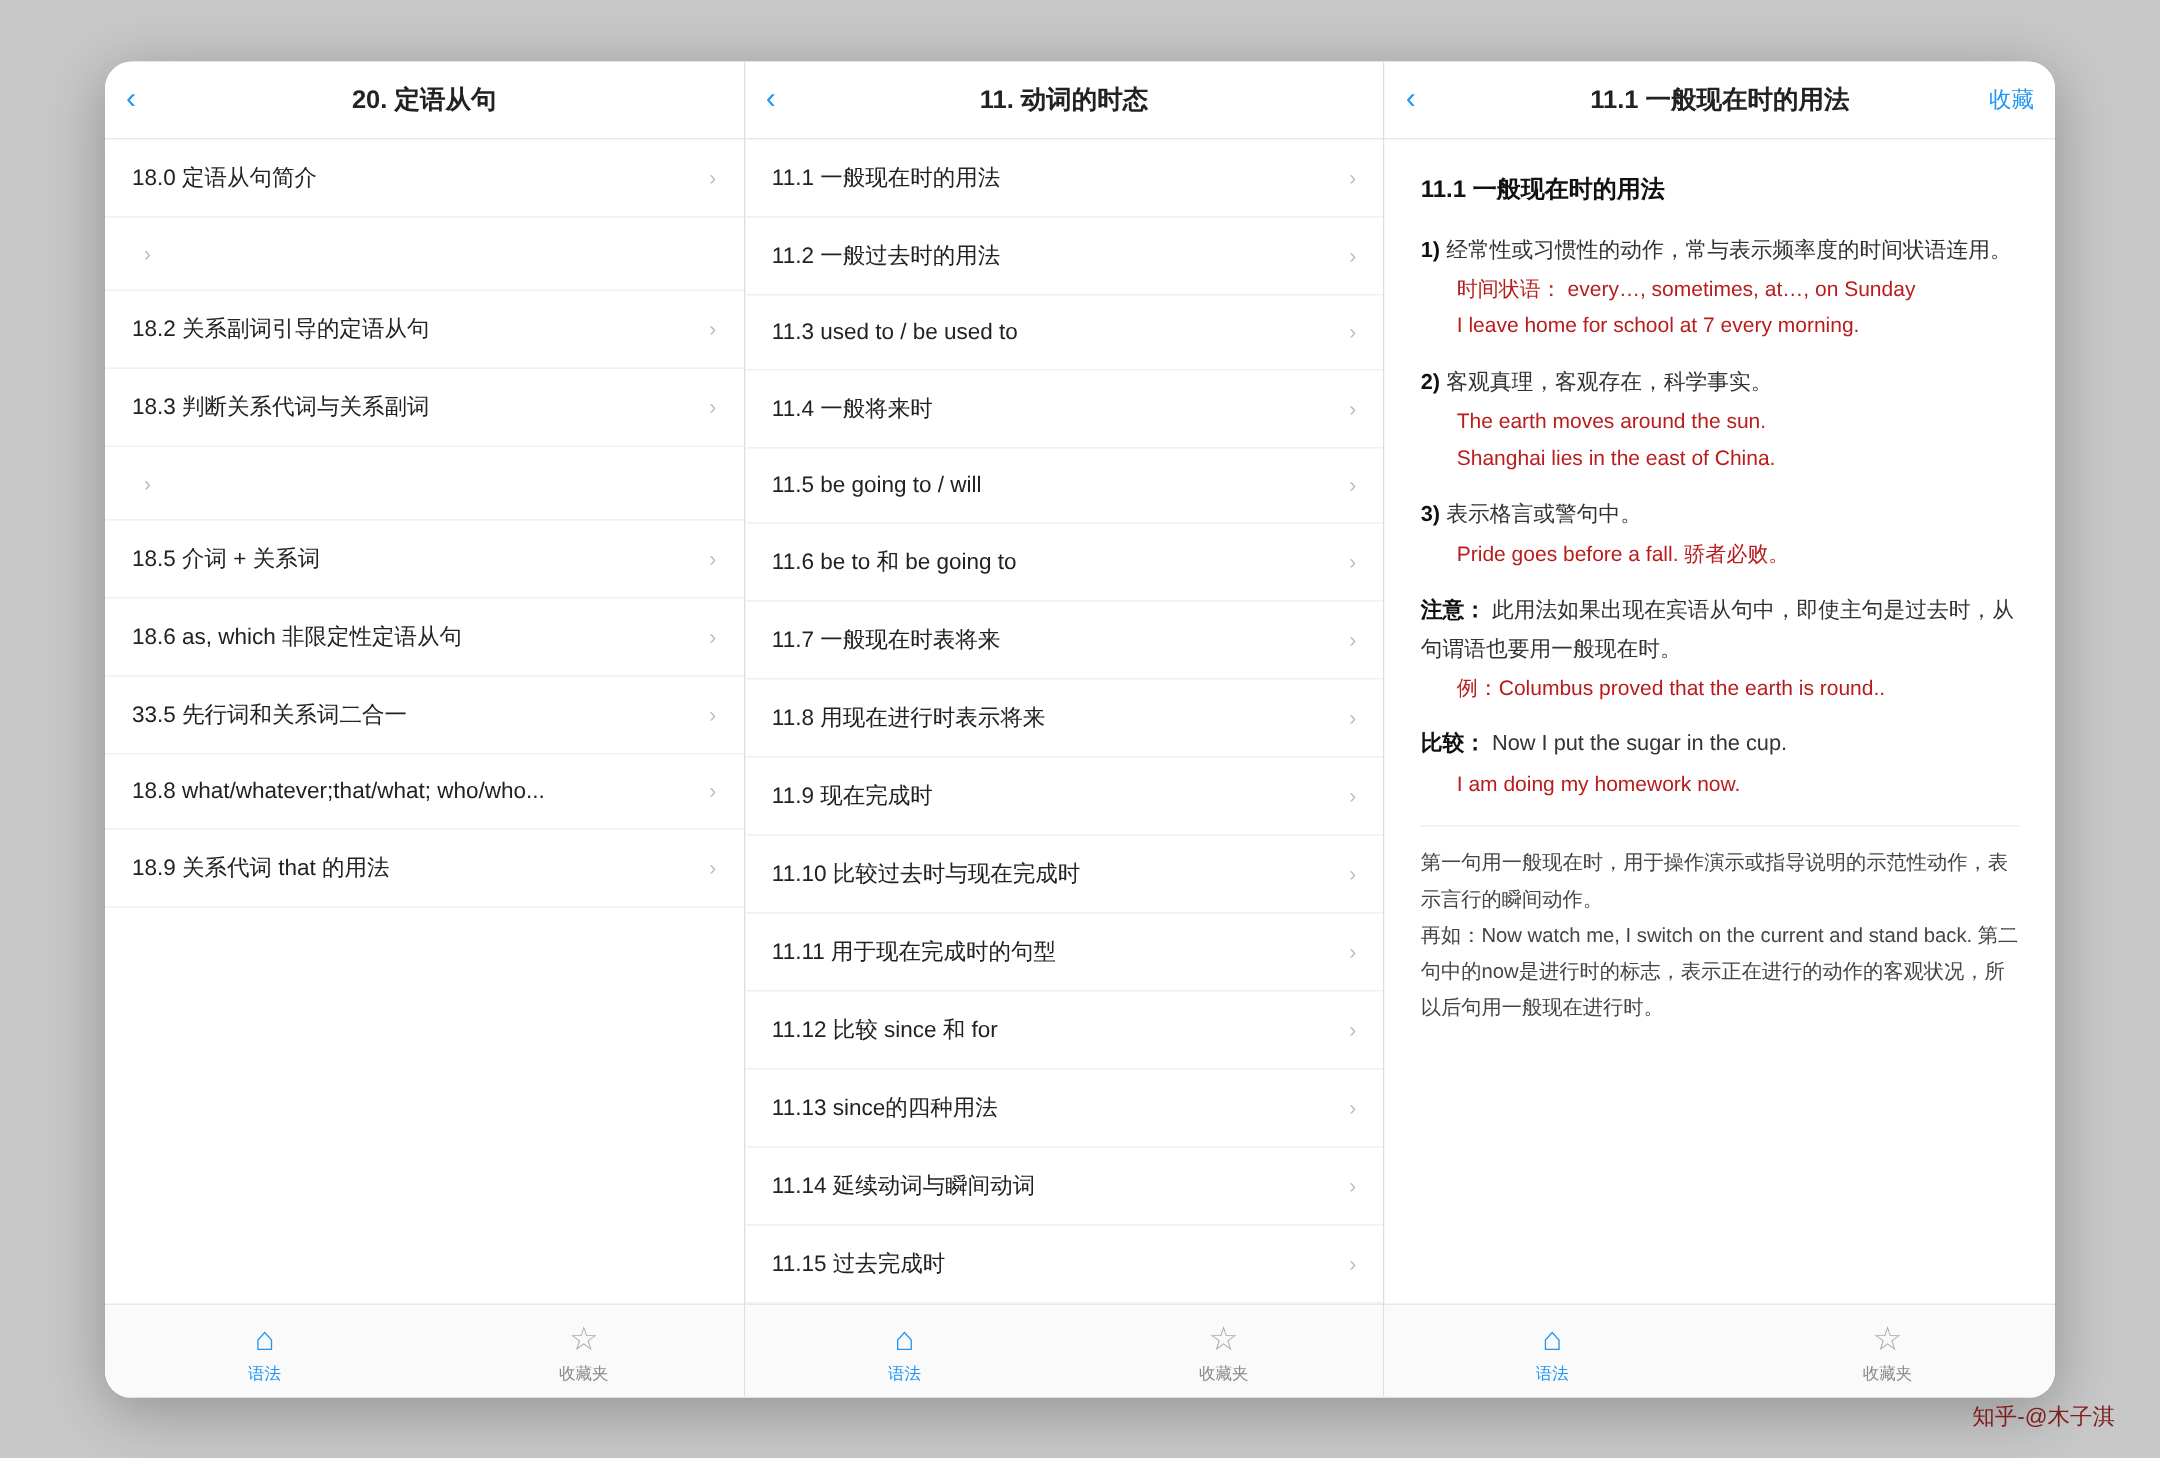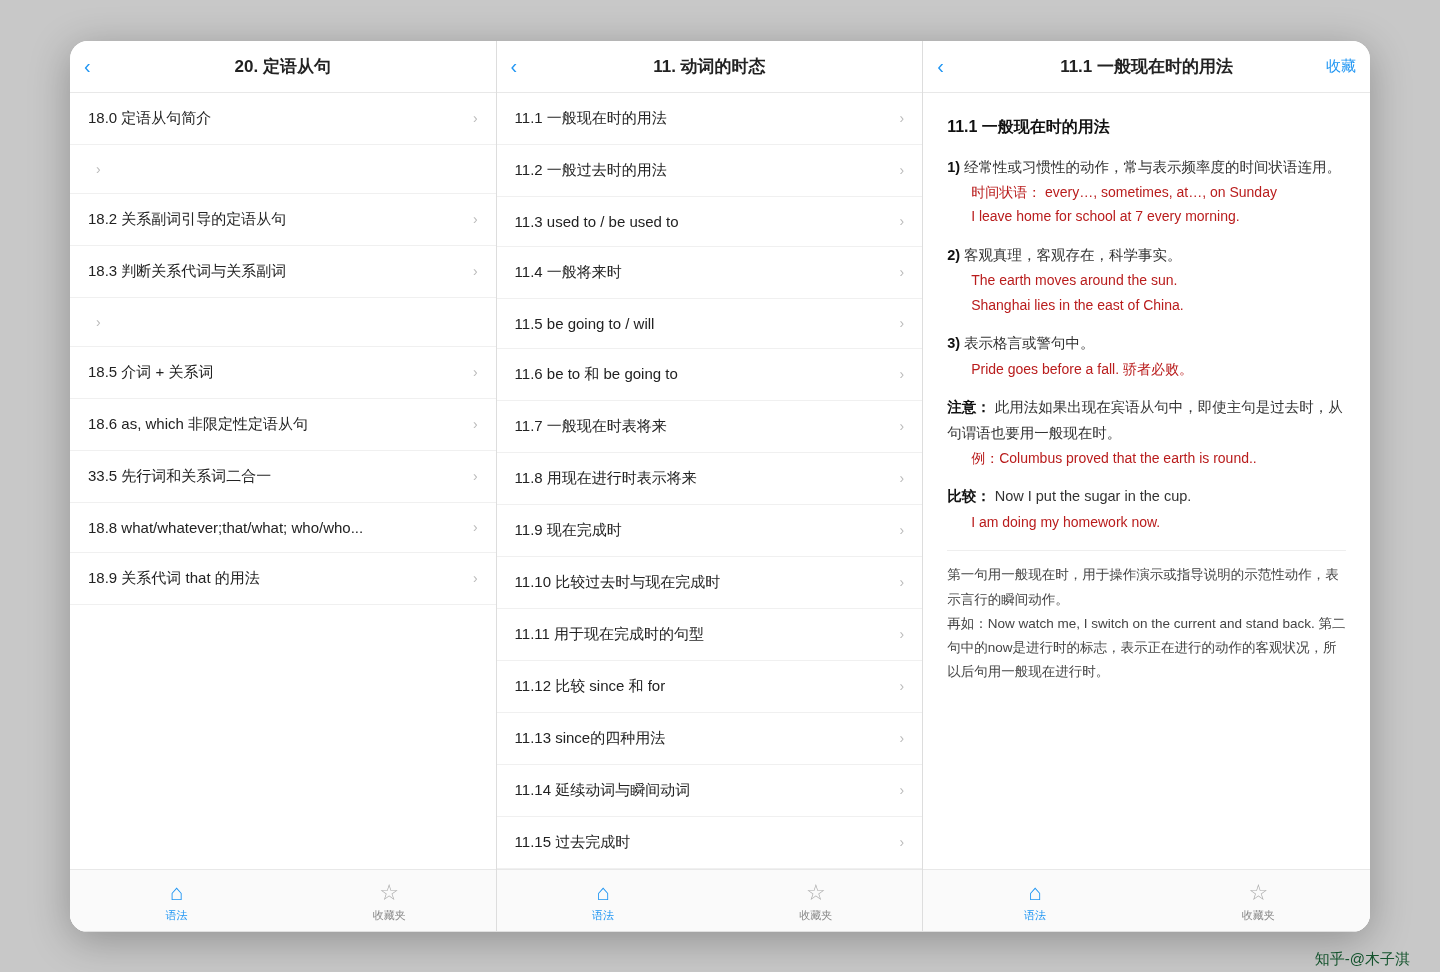--- a/index.html
+++ b/index.html
@@ -156,24 +156,24 @@
       font-size: 11px;
       color: #888;
     }
     .tab-item.active .tab-icon { color: #2196F3; }
     .tab-item.active .tab-label { color: #2196F3; text-align: center; }
     .tab-item:not(.active) .tab-icon { color: #aaa; }
 
     
     .watermark {
       position: fixed;
-      bottom: 3px;
+      bottom: 18px;
       right: 30px;
       font-size: 15px;
-      color: #14532d;
+      color: #7f1d1d;
       font-weight: 500;
       pointer-events: none;
     }
 
     .panel-list {
       flex: 1;
       overflow-y: auto;
     }
   </style>
 </head>

